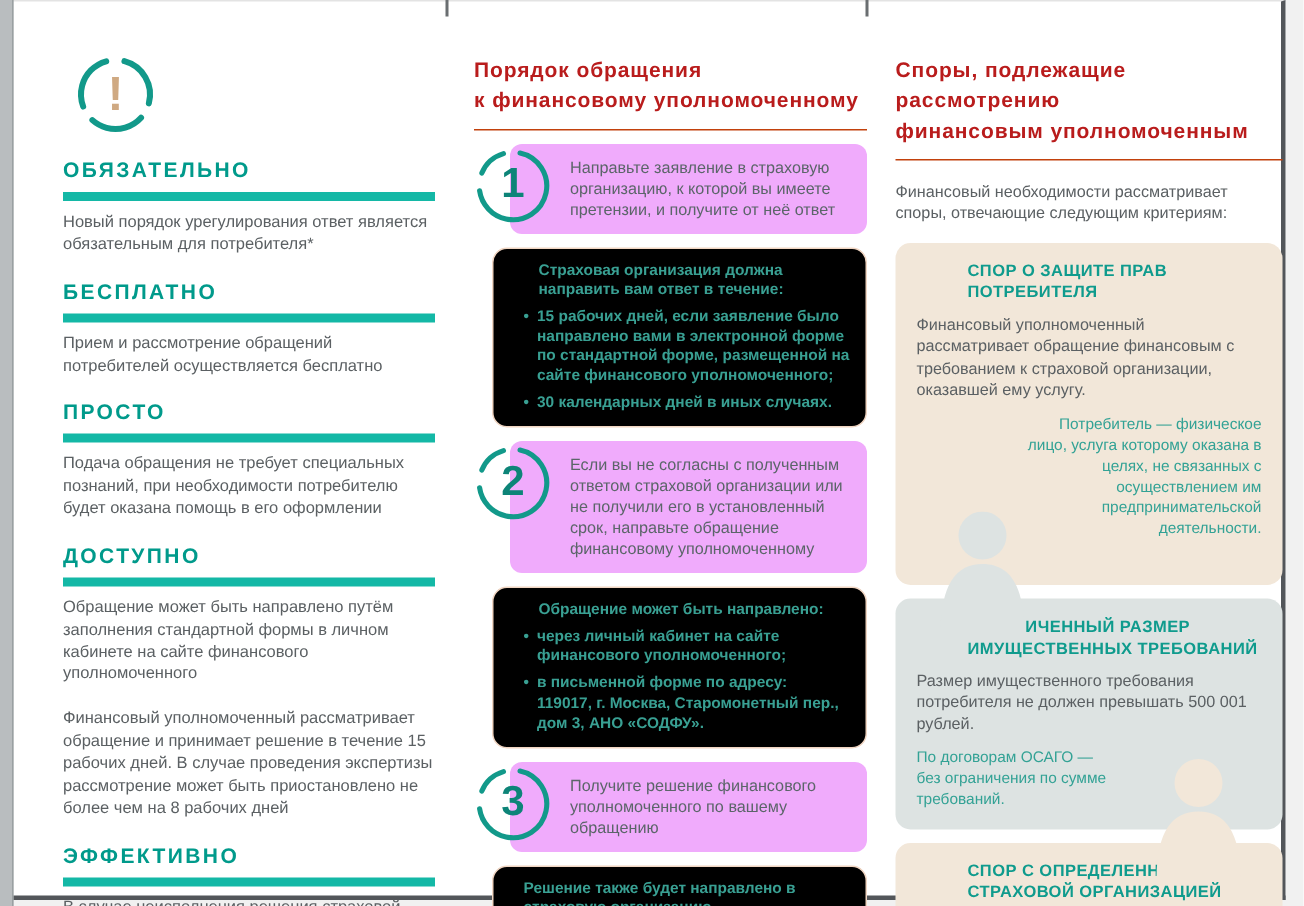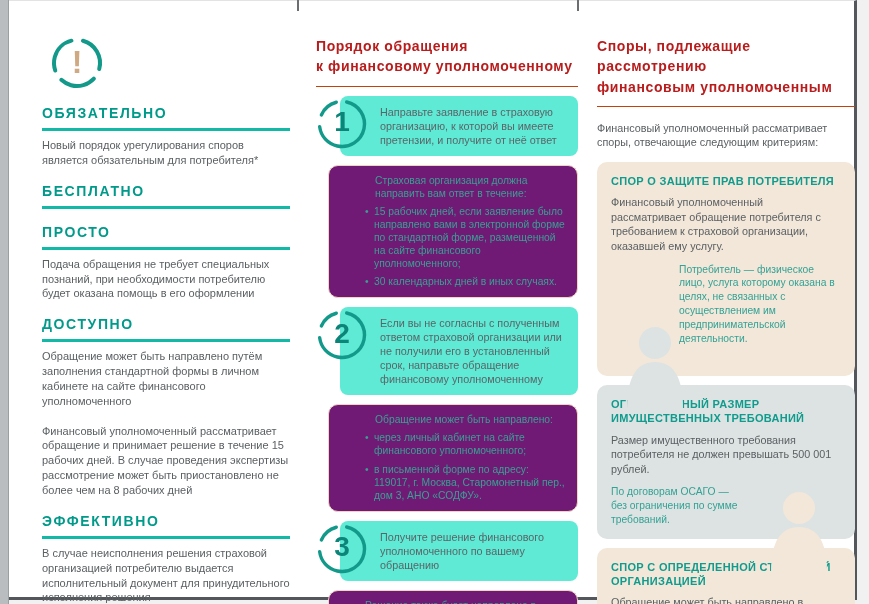--- a/index.html
+++ b/index.html
@@ -31,62 +31,62 @@
   .big-icon{position:relative;width:54px;height:54px;margin:2px 0 10px 8px;}
   .big-icon svg{position:absolute;left:0;top:0;}
   .big-icon .glyph{
     position:absolute;left:0;top:0;width:54px;height:54px;
     display:flex;align-items:center;justify-content:center;
     color:#cfa982;font-size:32px;font-weight:bold;padding-bottom:2px;box-sizing:border-box;
   }
   .section{margin-top:15px;}
   .section-heading{
     color:#009a8b;font-size:14px;font-weight:bold;letter-spacing:1.6px;
-    padding-bottom:7px;border-bottom:3px solid #14b8a6;
+    padding-bottom:7px;border-bottom:6px solid #14b8a6;
   }
   .section-body{color:#5b6063;font-size:11px;line-height:1.35;margin-top:7px;}
 
   
   .m-title,.r-title{
     color:#b91c1c;font-size:14px;font-weight:bold;letter-spacing:.6px;line-height:1.45;
     white-space:pre-line;padding-bottom:9px;border-bottom:1px solid #c2410c;
   }
   .step{display:flex;align-items:flex-start;margin-top:9px;position:relative;}
   .step-circle{width:52px;height:52px;flex:none;position:relative;margin-right:-28px;z-index:2;margin-top:2px;}
   .step-circle svg{position:absolute;left:0;top:0;}
   .step-circle .num{
     position:absolute;left:0;top:0;width:52px;height:52px;
     display:flex;align-items:center;justify-content:center;
     color:#0d8478;font-size:28px;font-weight:bold;padding-bottom:3px;box-sizing:border-box;
   }
   .step-box{
-    background:#5eead4;border-radius:8px;flex:1;
+    background:#f0abfc;border-radius:8px;flex:1;
     padding:9px 10px 9px 40px;color:#5b6569;font-size:10.8px;line-height:1.3;
     min-height:40px;display:flex;align-items:center;box-sizing:border-box;
   }
   .info-box{
-    border:1px solid #f0d5c2;background:#701a75;border-radius:10px;
-    margin:9px 0 0 12px;padding:8px 10px 9px 36px;
-    color:#39a093;font-size:10.3px;line-height:1.27;
+    border:1px solid #f0d5c2;background:#000000;border-radius:10px;
+    margin:9px 0 0 12px;padding:8px 10px 9px 20px;
+    color:#39a093;font-size:10.3px;line-height:1.27;font-weight:bold;
   }
   .info-intro{margin-left:10px;}
   .bullet{position:relative;padding-left:9px;margin-top:5px;white-space:pre-line;}
   .bullet::before{content:"•";position:absolute;left:0;top:0;color:#39a093;}
   .info-para{margin-top:6px;}
   .info-para:first-child{margin-top:0;}
 
   
   .r-intro{color:#5b6063;font-size:10.8px;line-height:1.35;margin:14px 0 12px;}
   .card{border-radius:10px;padding:12px 14px;position:relative;margin-top:9px;box-sizing:border-box;}
   .card-beige{background:#f2e7d9;}
   .card-gray{background:#dde3e2;}
-  .card-heading{color:#0f9b8d;font-size:11px;font-weight:bold;letter-spacing:.3px;line-height:1.3;margin-bottom:7px;}
+  .card-heading{color:#0f9b8d;font-size:11px;font-weight:bold;letter-spacing:.3px;line-height:1.3;margin-bottom:7px;margin-left:34px;}
   .card-body{color:#5b6063;font-size:10.8px;line-height:1.35;}
   .card-note{color:#33a295;font-size:10.3px;line-height:1.35;margin-top:9px;}
-  .note-indent{margin-left:68px;}
+  .note-indent{margin-left:68px;text-align:right;}
   .pre{white-space:pre-line;}
   .card-1{padding-bottom:30px;}
   .silhouette{position:absolute;z-index:3;}
   .sil-card2{left:26px;top:-58px;}
   .sil-card3{right:24px;top:-56px;}
 </style>
 </head>
 <body>
 
 <div class="page"></div>
@@ -97,24 +97,25 @@
 <div class="col col-left">
   <div class="big-icon">
     <svg width="54" height="54" viewBox="0 0 54 54">
       <circle cx="27" cy="27" r="23" fill="none" stroke="#12998a" stroke-width="4" stroke-linecap="round" stroke-dasharray="36 11 36 11 38 12.5" transform="rotate(-75 27 27)"></circle>
     </svg>
     <span class="glyph">!</span>
   </div>
 
   <div class="section">
     <div class="section-heading">ОБЯЗАТЕЛЬНО</div>
-    <div class="section-body">Новый порядок урегулирования споров является обязательным для потребителя*</div>
+    <div class="section-body">Новый порядок урегулирования ответ является обязательным для потребителя*</div>
   </div>
   <div class="section">
     <div class="section-heading">БЕСПЛАТНО</div>
+    <div class="section-body">Прием и рассмотрение обращений потребителей осуществляется бесплатно</div>
   </div>
   <div class="section">
     <div class="section-heading">ПРОСТО</div>
     <div class="section-body">Подача обращения не требует специальных познаний, при необходимости потребителю будет оказана помощь в его оформлении</div>
   </div>
   <div class="section">
     <div class="section-heading">ДОСТУПНО</div>
     <div class="section-body">Обращение может быть направлено путём заполнения стандартной формы в личном кабинете на сайте финансового уполномоченного</div>
   </div>
   <div class="section">
@@ -181,25 +182,25 @@
   <div class="info-box">
     <div class="info-para">Решение также будет направлено в страховую организацию.</div>
 
   </div>
 
 </div>
 
 <div class="col col-right">
   <div class="r-title">Споры, подлежащие рассмотрению
 финансовым уполномоченным</div>
-  <div class="r-intro">Финансовый уполномоченный рассматривает споры, отвечающие следующим критериям:</div>
+  <div class="r-intro">Финансовый необходимости рассматривает споры, отвечающие следующим критериям:</div>
 
   <div class="card card-beige card-1">
     <div class="card-heading">СПОР О ЗАЩИТЕ ПРАВ ПОТРЕБИТЕЛЯ</div>
-    <div class="card-body">Финансовый уполномоченный рассматривает обращение потребителя с требованием к страховой организации, оказавшей ему услугу.</div>
+    <div class="card-body">Финансовый уполномоченный рассматривает обращение финансовым с требованием к страховой организации, оказавшей ему услугу.</div>
     <div class="card-note note-indent">Потребитель — физическое лицо, услуга которому оказана в целях, не связанных с осуществлением им предпринимательской деятельности.</div>
   </div>
 
   <div class="card card-gray card-2">
     <div class="silhouette sil-card2">
       <svg width="64" height="82" viewBox="0 0 64 82">
         <circle cx="32" cy="16" r="16" fill="#dde3e2"></circle>
         <path d="M32 35 C14 35 4 49 4 82 L60 82 C60 49 50 35 32 35 Z" fill="#dde3e2"></path>
       </svg>
     </div>

